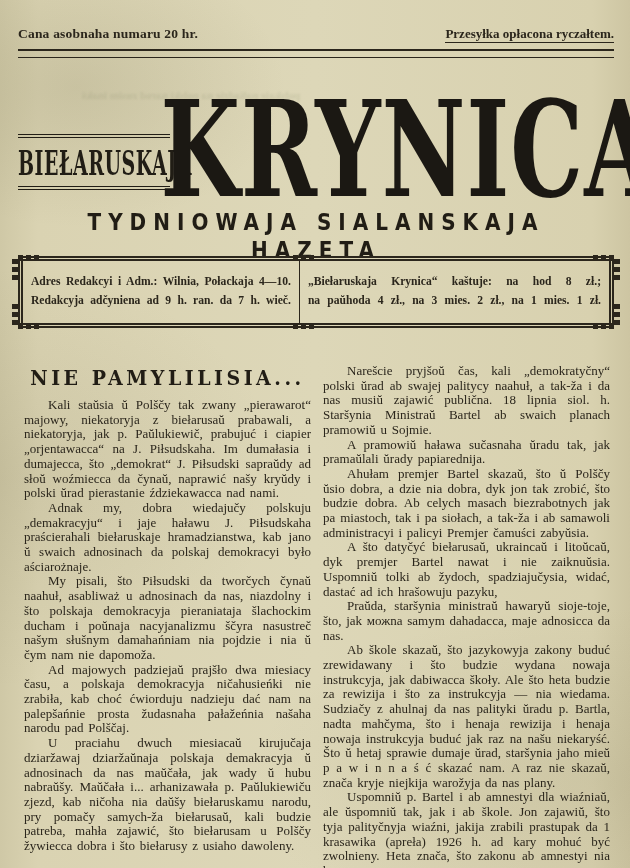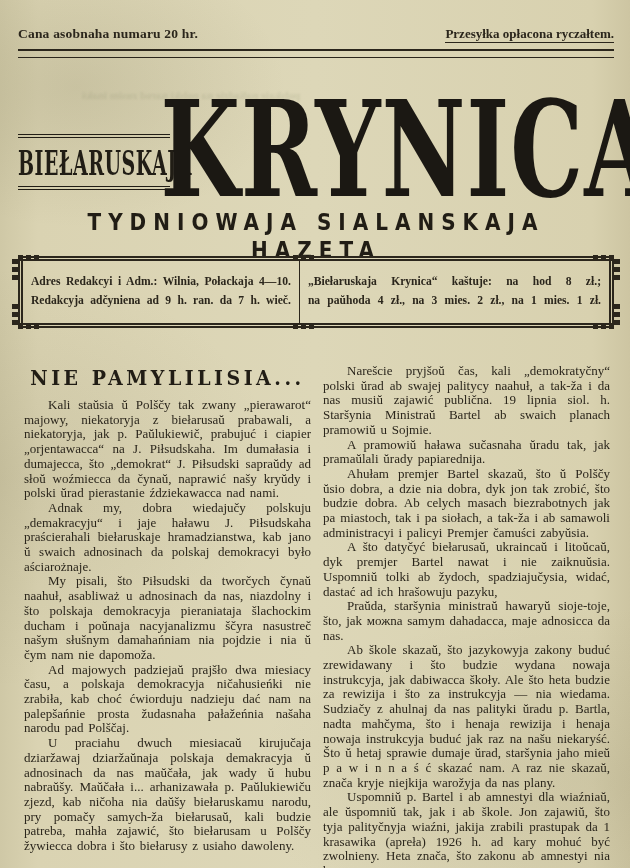--- a/index.html
+++ b/index.html
@@ -136,21 +136,21 @@
       <div>
           <p class="para">Kali staŭsia ŭ Polščy tak zwany „pierawarot“ majowy, niekatoryja z biełarusaŭ prabawali, a niekatoryja, jak p. Paŭlukiewič, prabujuć i ciapier „orjentawacca“ na J. Piłsudskaha. Im dumałasia i dumajecca, što „demokrat“ J. Piłsudski sapraŭdy ad słoŭ woźmiecca da čynaŭ, naprawić našy kryŭdy i polski ŭrad pierastanie ździekawacca nad nami.</p>
           <p class="para">Adnak my, dobra wiedajučy polskuju „demakracyju“ i jaje haławu J. Piłsudskaha praścierahali biełaruskaje hramadzianstwa, kab jano ŭ swaich adnosinach da polskaj demokracyi było aściarożnaje.</p>
           <p class="para">My pisali, što Piłsudski da tworčych čynaŭ naahuł, asabliważ u adnosinach da nas, niazdolny i što polskaja demokracyja pieraniataja šlachockim ducham i poŭnaja nacyjanalizmu ščyra nasustreč našym słušnym damahańniam nia pojdzie i nia ŭ čym nam nie dapomoža.</p>
           <p class="para">Ad majowych padziejaŭ prajšło dwa miesiacy času, a polskaja demokracyja ničahusieńki nie zrabiła, kab choć ćwiorduju nadzieju dać nam na palepšańnie prosta žudasnaha pałažeńnia našaha narodu pad Polščaj.</p>
           <p class="para">U praciahu dwuch miesiacaŭ kirujučaja dziaržawaj dziaržaŭnaja polskaja demakracyja ŭ adnosinach da nas maŭčała, jak wady ŭ hubu nabraŭšy. Maŭčała i... arhanizawała p. Paŭlukiewiču zjezd, kab ničoha nia daŭšy biełaruskamu narodu, pry pomačy samych-ža biełarusaŭ, kali budzie patreba, mahła zajawić, što biełarusam u Polščy žywiecca dobra i što biełarusy z usiaho dawoleny.</p>
         </div>
     </div>
     <div class="col">
       <div>
-          <p class="para">Narešcie pryjšoŭ čas, kali „demokratyčny“ polski ŭrad ab swajej palitycy naahuł, a tak-ža i da nas musiŭ zajawić publična. 19 lipnia siol. h. Staršynia Ministraŭ Bartel ab swaich planach pramowiŭ u Sojmie.</p>
+          <p class="para">Narešcie pryjšoŭ čas, kali „demokratyčny“ polski ŭrad ab swajej palitycy naahuł, a tak-ža i da nas musiŭ zajawić publična. 18 lipnia siol. h. Staršynia Ministraŭ Bartel ab swaich planach pramowiŭ u Sojmie.</p>
           <p class="para">A pramowiŭ haława sučasnaha ŭradu tak, jak pramaŭlali ŭrady papiarednija.</p>
           <p class="para">Ahułam premjer Bartel skazaŭ, što ŭ Polščy ŭsio dobra, a dzie nia dobra, dyk jon tak zrobić, što budzie dobra. Ab celych masach biezrabotnych jak pa miastoch, tak i pa siołach, a tak-ža i ab samawoli administracyi i palicyi Premjer čamuści zabyŭsia.</p>
           <p class="para">A što datyčyć biełarusaŭ, ukraincaŭ i litoŭcaŭ, dyk premjer Bartel nawat i nie zaiknuŭsia. Uspomniŭ tolki ab žydoch, spadziajučysia, widać, dastać ad ich hrašowuju pazyku,</p>
           <p class="para">Praŭda, staršynia ministraŭ hawaryŭ sioje-toje, što, jak можna samym dahadacca, maje adnosicca da nas.</p>
           <p class="para">Ab škole skazaŭ, što jazykowyja zakony buduć zrewidawany i što budzie wydana nowaja instrukcyja, jak dabiwacca škoły. Ale što heta budzie za rewizija i što za instrukcyja — nia wiedama. Sudziačy z ahulnaj da nas palityki ŭradu p. Bartla, nadta mahčyma, što i henaja rewizija i henaja nowaja instrukcyja buduć jak raz na našu niekaryść. Što ŭ hetaj sprawie dumaje ŭrad, staršynia jaho mieŭ p a w i n n a ś ć skazać nam. A raz nie skazaŭ, znača kryje niejkija warožyja da nas plany.</p>
           <p class="para">Uspomniŭ p. Bartel i ab amnestyi dla wiaźniaŭ, ale ŭspomniŭ tak, jak i ab škole. Jon zajawiŭ, što tyja palityčnyja wiaźni, jakija zrabili prastupak da 1 krasawika (apreła) 1926 h. ad kary mohuć być zwolnieny. Heta znača, što zakonu ab amnestyi nia bu-</p>
         </div>
     </div>
   </div>
 

